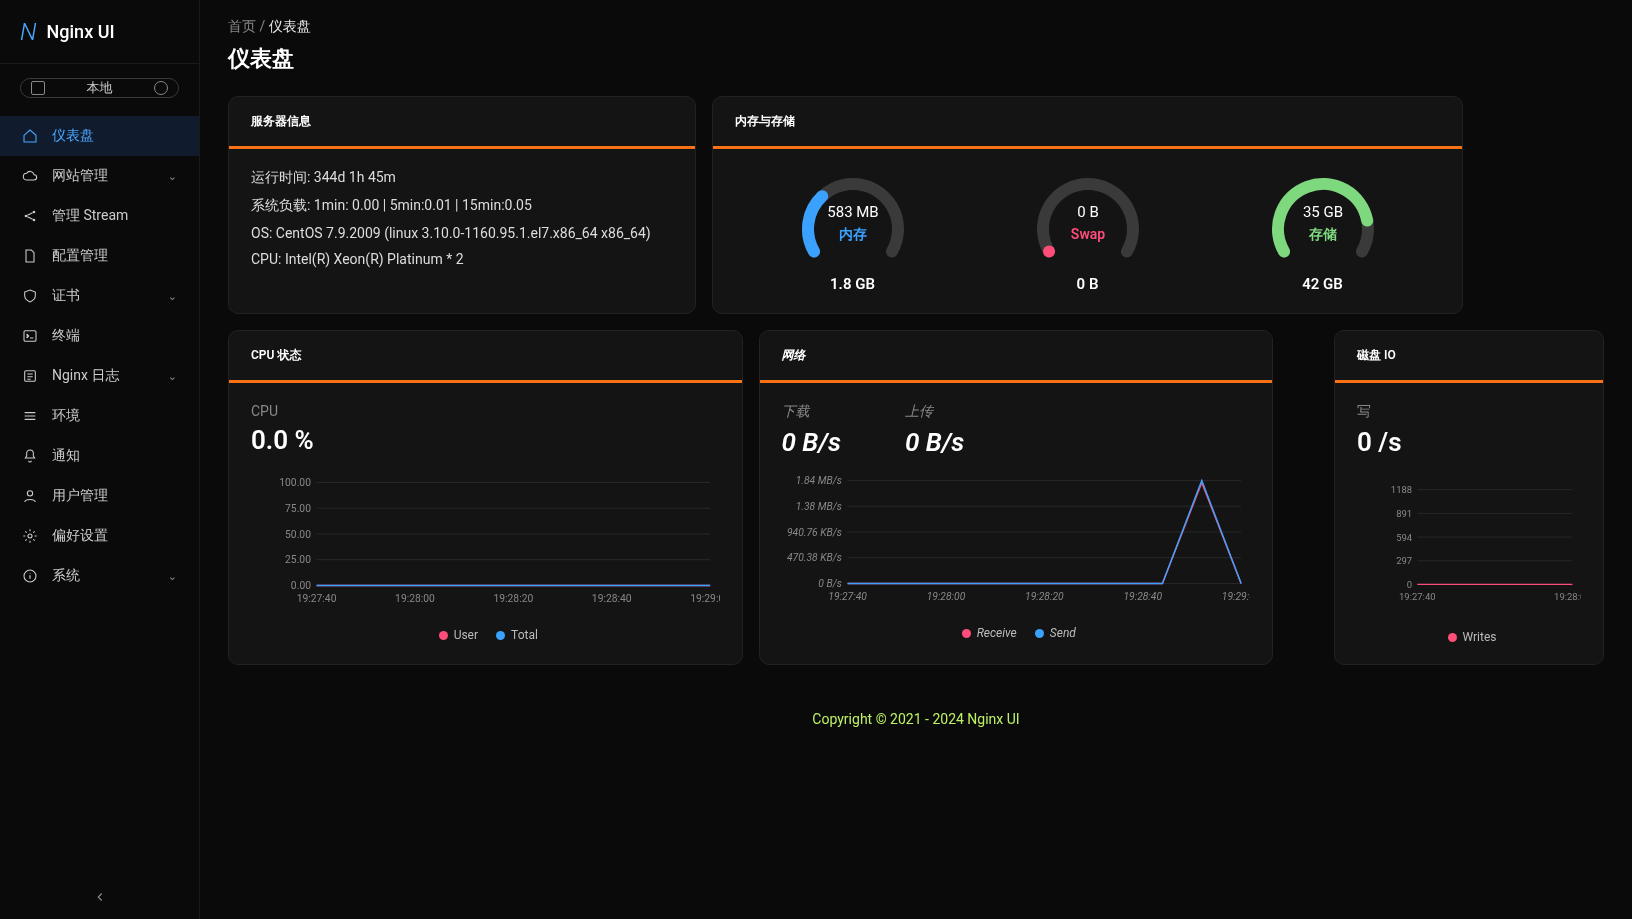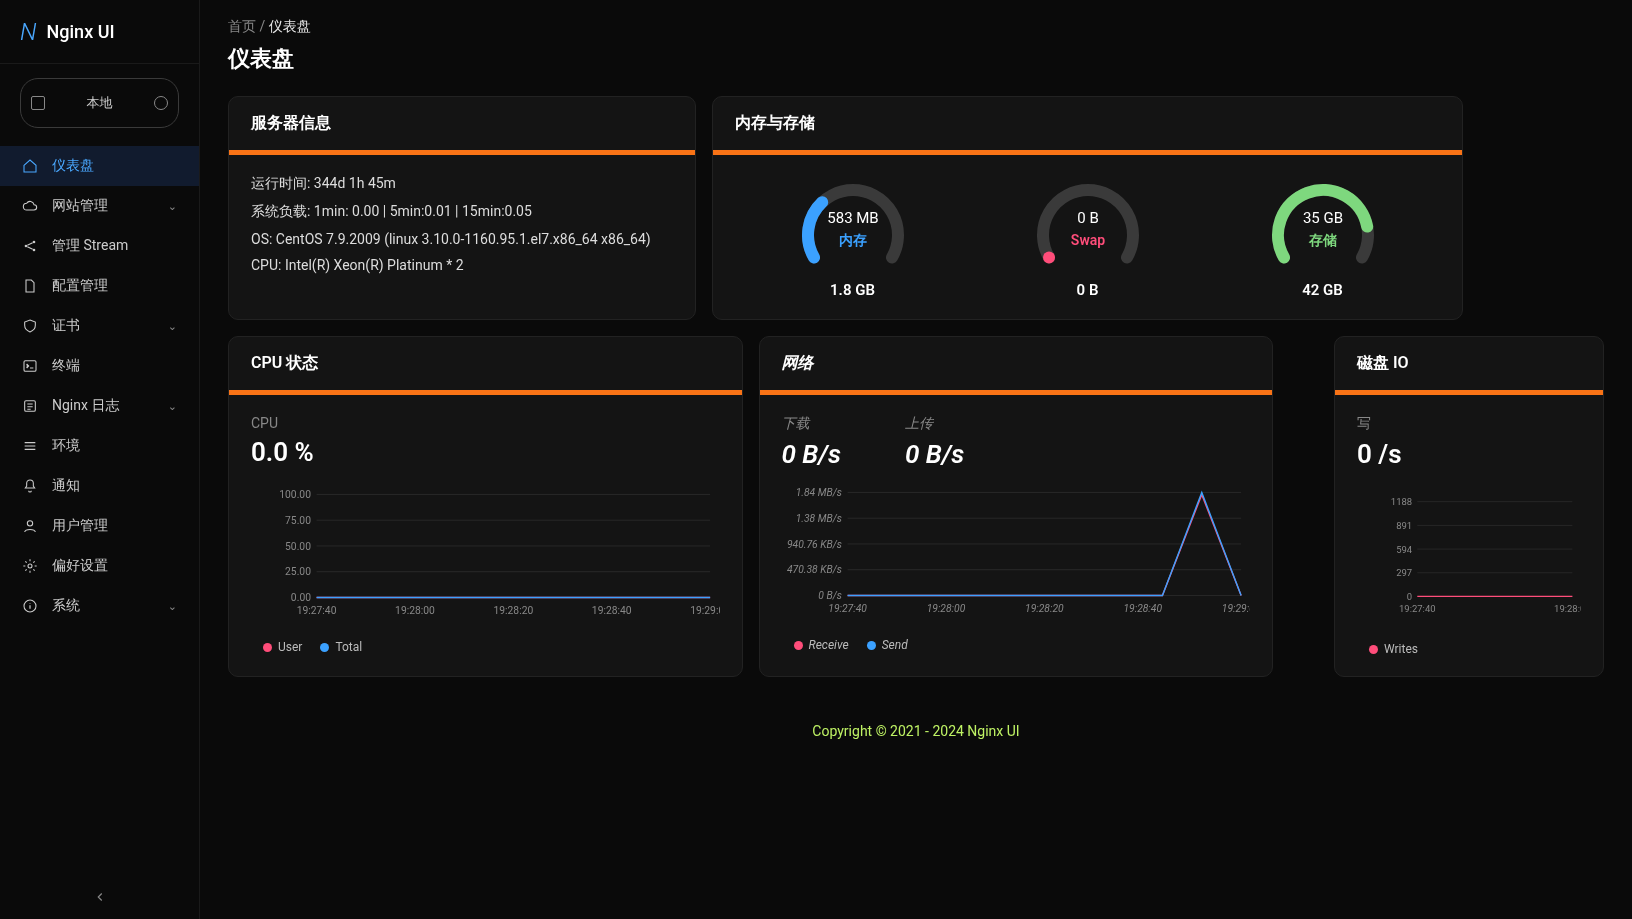--- a/index.html
+++ b/index.html
@@ -32,21 +32,21 @@
   font-size: 24px;
   font-weight: 300;
   margin-right: 10px;
   font-style: italic;
 }
 .logo-text { color: #fff; font-size: 18px; font-weight: 500; }
 .env-selector {
   margin: 14px 20px;
   border: 1px solid #3a3a3a;
   border-radius: 18px;
-  height: 50px;
+  height: 20px;
   display: flex;
   align-items: center;
   padding: 0 10px;
   gap: 20px;
   color: #ccc;
   font-size: 13px;
 }
 .env-selector .sp { flex: 1; text-align: center; }
 .env-selector .ic { width: 14px; height: 14px; border: 1px solid #888; border-radius: 2px; }
 .menu { flex: 1; padding: 4px 0; }
@@ -70,39 +70,39 @@
 .row { display: flex; gap: 16px; margin-bottom: 16px; }
 .card {
   background: #141414;
   border: 1px solid #222;
   border-radius: 10px;
   padding: 0;
   overflow: hidden;
 }
 .card-head {
   padding: 16px 22px;
-  border-bottom: 5px solid #f97316;
-  font-size: 16px;
+  border-bottom: 3px solid #f97316;
+  font-size: 12px;
   font-weight: 600;
   color: #fff;
 }
 .card-body { padding: 20px 22px; }
 .info-line { font-size: 14px; color: #ddd; margin-bottom: 10px; }
 .gauges { display: flex; justify-content: space-around; align-items: center; }
 .gauge { text-align: center; }
 .gauge svg { display: block; margin: 0 auto; }
 .gauge .g-val { font-size: 15px; color: #fff; fill: #fff; }
 .gauge .g-bot { font-size: 15px; color: #fff; margin-top: 6px; font-weight: 600; }
 .stat-label { color: #888; font-size: 14px; margin-bottom: 6px; }
 .stat-value { color: #fff; font-size: 26px; font-weight: 600; }
 .chart-wrap { position: relative; }
 .chart { width: 100%; height: 150px; }
 .chart .axis-label { fill: #888; font-size: 11px; }
 .chart .grid { stroke: #2a2a2a; stroke-width: 1; }
-.legend { text-align: left; font-size: 12px; color: #bbb; margin-top: 2px; }
+.legend { text-align: center; font-size: 12px; color: #bbb; margin-top: 2px; }
 .legend span { margin: 0 6px; }
 .dot { display: inline-block; width: 9px; height: 9px; border-radius: 50%; margin-right: 4px; vertical-align: middle; }
 .stats-row { display: flex; gap: 64px; margin-bottom: 14px; }
 .footer { text-align: center; color: #bef264; font-size: 14px; padding: 30px 0 20px; }
 </style>
 </head>
 <body>
 
 <div class="layout">
 

